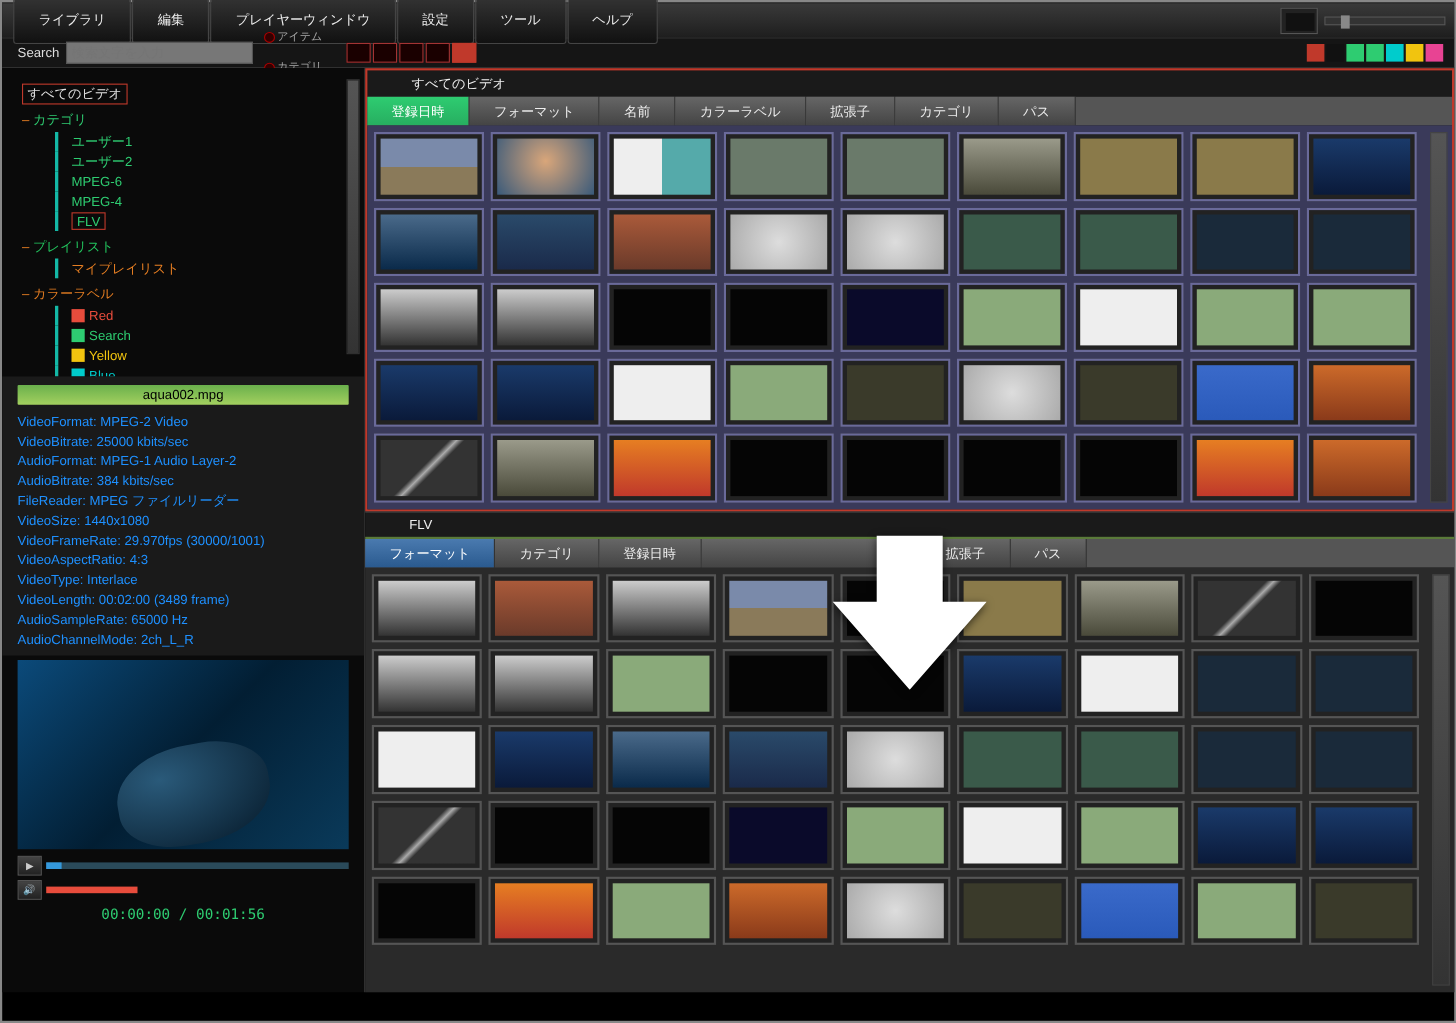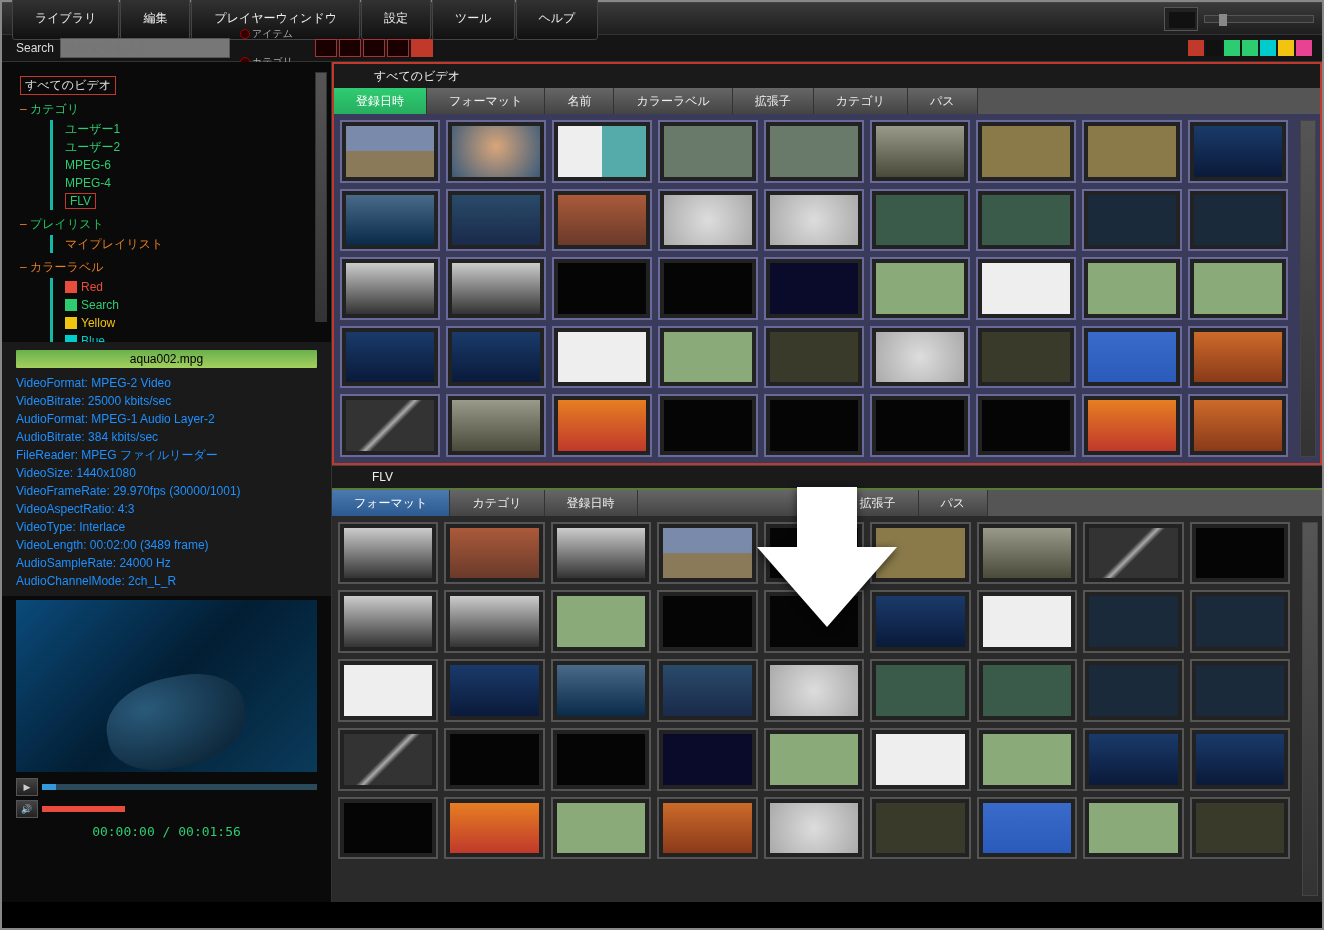--- a/index.html
+++ b/index.html
@@ -227,21 +227,21 @@
           <div>VideoFormat: MPEG-2 Video</div>
           <div>VideoBitrate: 25000 kbits/sec</div>
           <div>AudioFormat: MPEG-1 Audio Layer-2</div>
           <div>AudioBitrate: 384 kbits/sec</div>
           <div>FileReader: MPEG ファイルリーダー</div>
           <div>VideoSize: 1440x1080</div>
           <div>VideoFrameRate: 29.970fps (30000/1001)</div>
           <div>VideoAspectRatio: 4:3</div>
           <div>VideoType: Interlace</div>
           <div>VideoLength: 00:02:00 (3489 frame)</div>
-          <div>AudioSampleRate: 24000 Hz</div>
+          <div>AudioSampleRate: 65000 Hz</div>
           <div>AudioChannelMode: 2ch_L_R</div>
         </div>
       </div>
 
       <div class="preview"></div>
       <div class="player-controls">
         <div class="pbtn">▶</div>
         <div class="pslider">
             <div class="pslider-fill"></div>
           </div>

